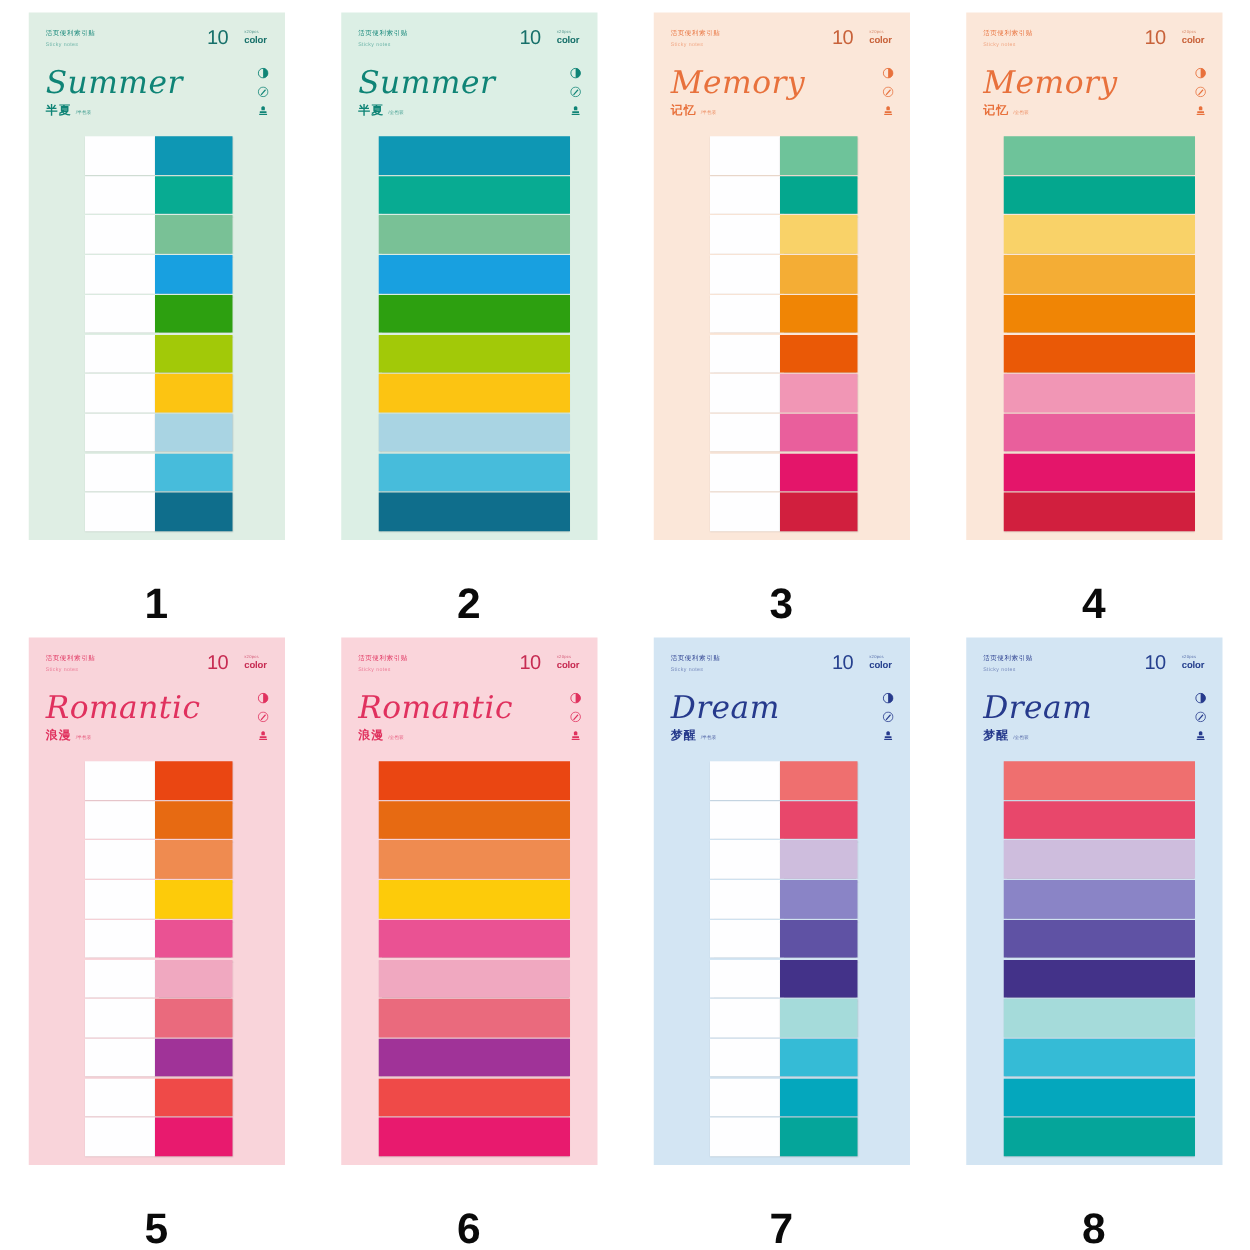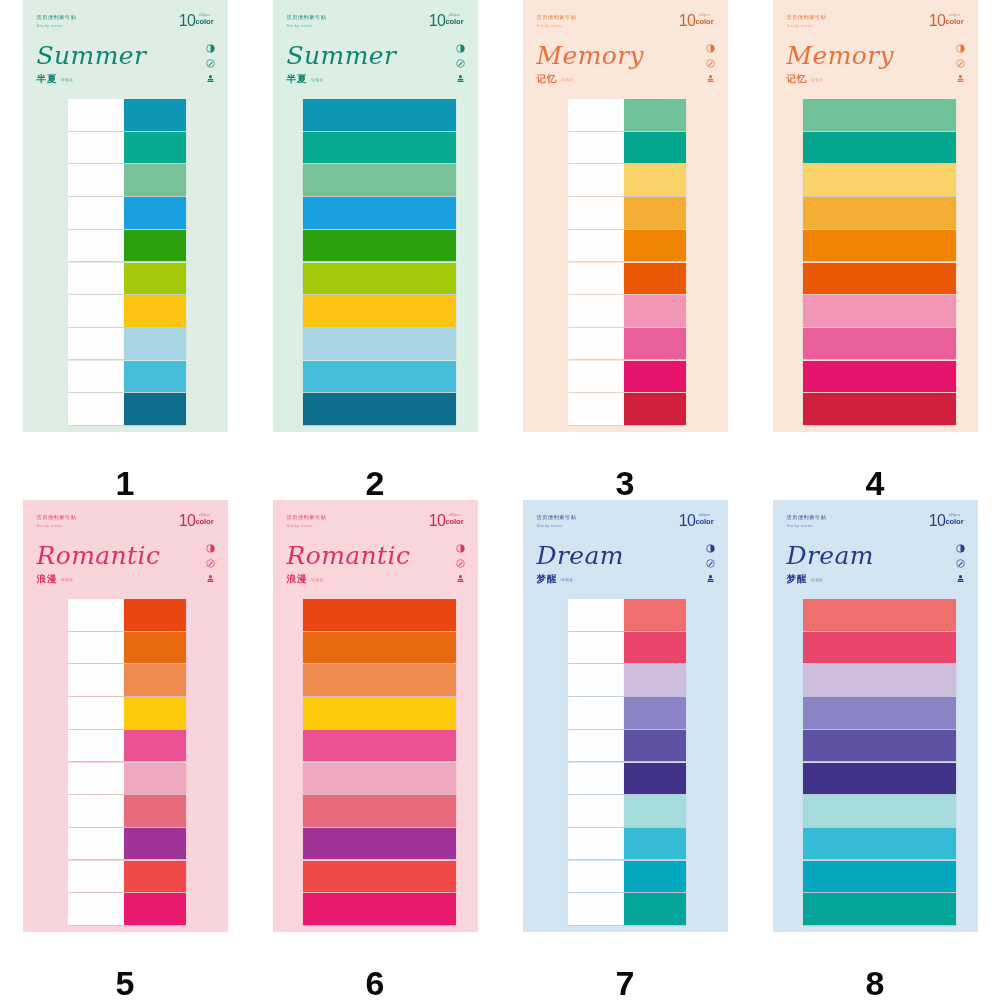--- a/index.html
+++ b/index.html
@@ -22,21 +22,21 @@
     box-sizing: border-box;
   }
 
   .cell {
     position: relative;
     display: flex;
     flex-direction: column;
     align-items: center;
     justify-content: flex-start;
     box-sizing: border-box;
-    padding-top: 0;
+    padding-top: 10px;
     gap: 24px;
   }
 
   .card {
     width: 205px;
     height: 443px;
     box-sizing: border-box;
     position: relative;
     overflow: hidden;
     display: flex;
@@ -85,23 +85,22 @@
     font-size: 16px;
     font-weight: 400;
     letter-spacing: -0.5px;
     line-height: 0.95;
     font-family: "Liberation Sans", sans-serif;
   }
 
   .badge-right {
     display: flex;
     flex-direction: column;
-    margin-left: 0;
+    margin-left: 13px;
     padding-top: 1px;
-    text-align: center;
   }
 
   .badge-tiny {
     font-size: 3.3px;
     letter-spacing: 0.2px;
     line-height: 1;
     opacity: 0.75;
     white-space: nowrap;
   }
 

